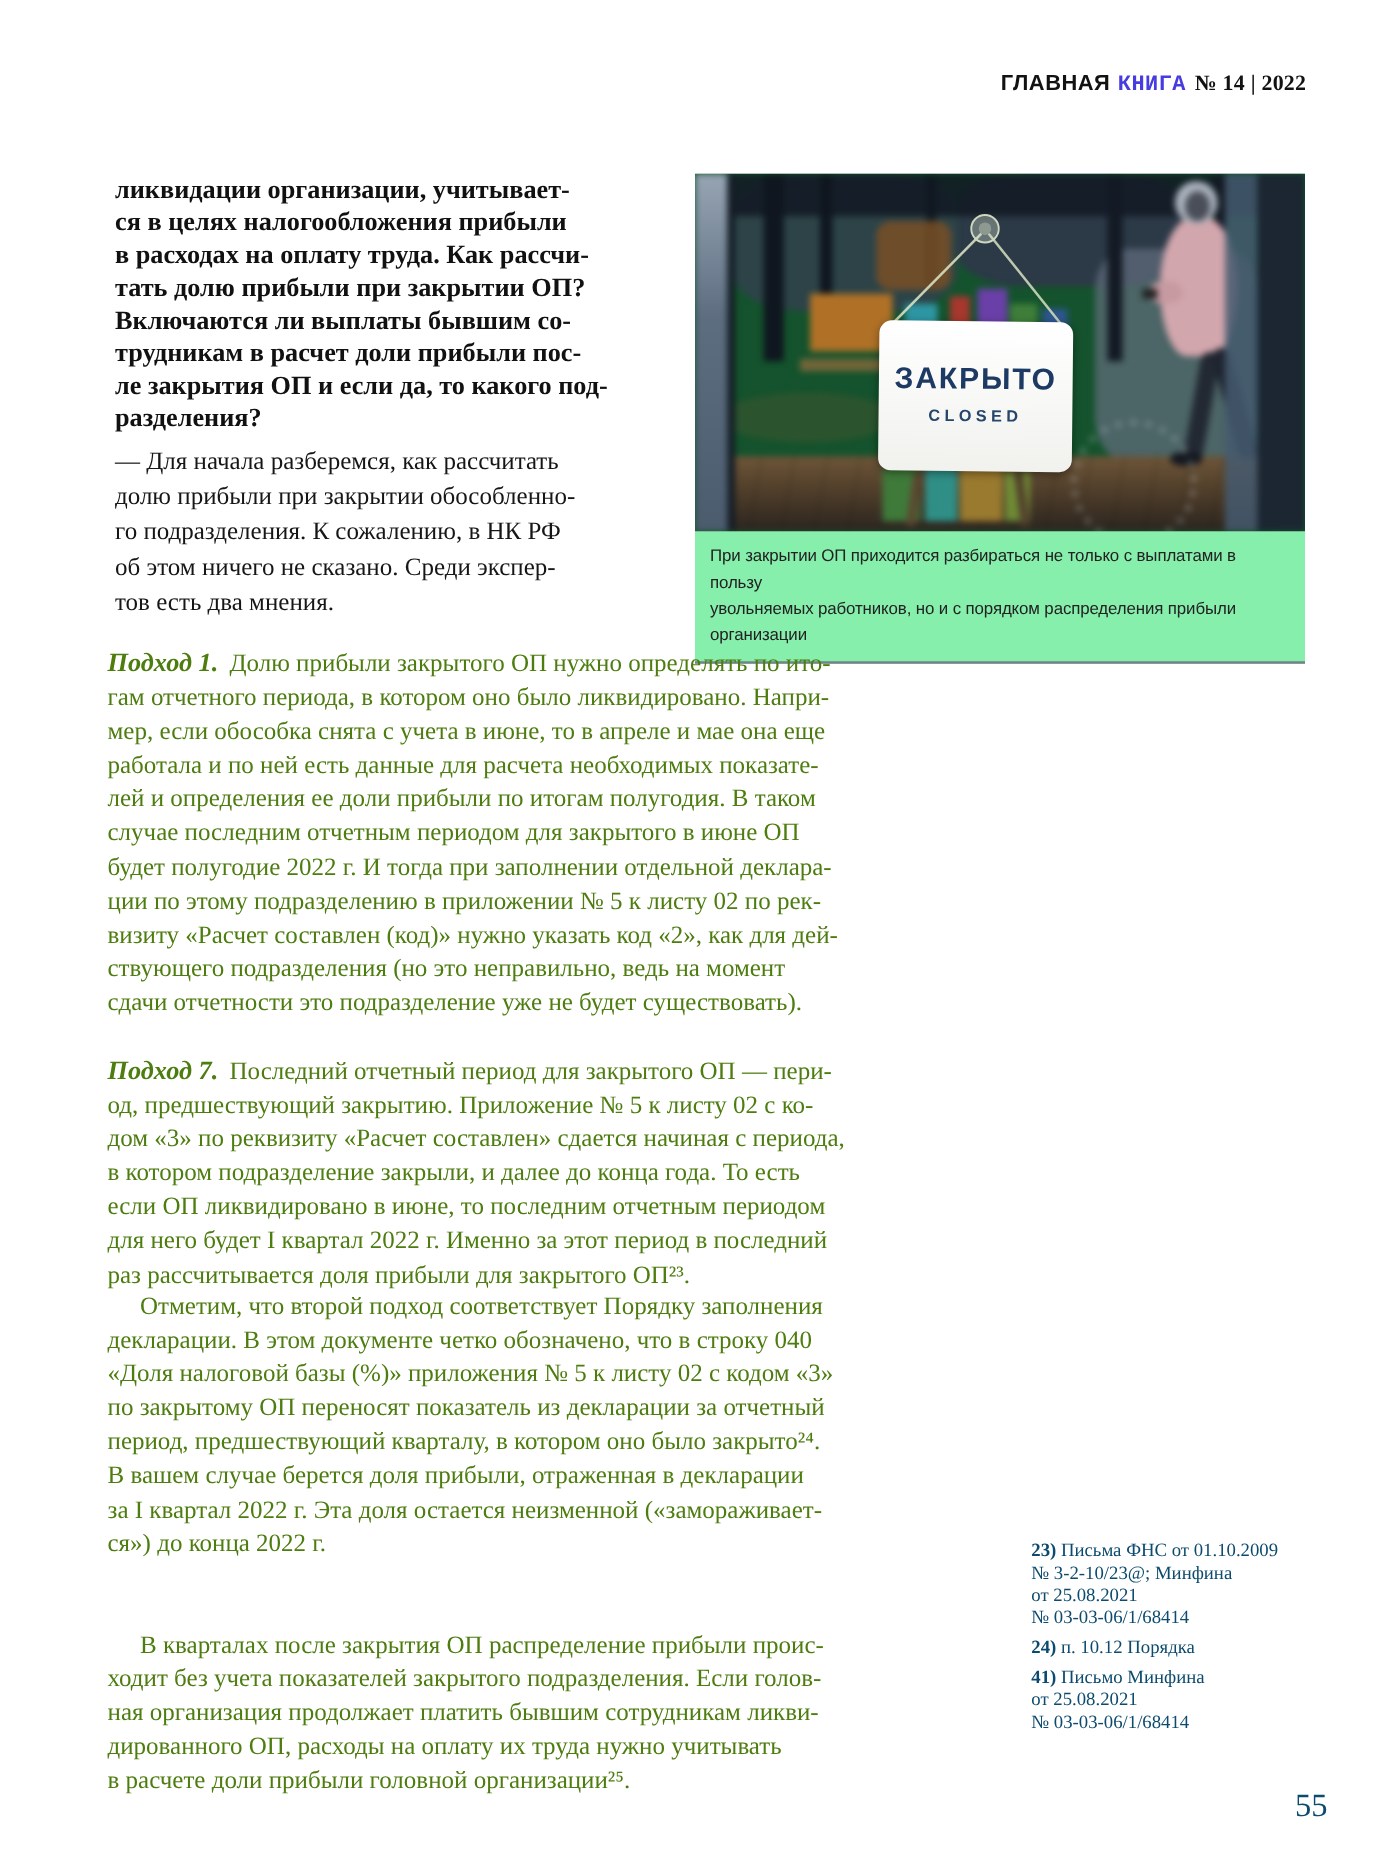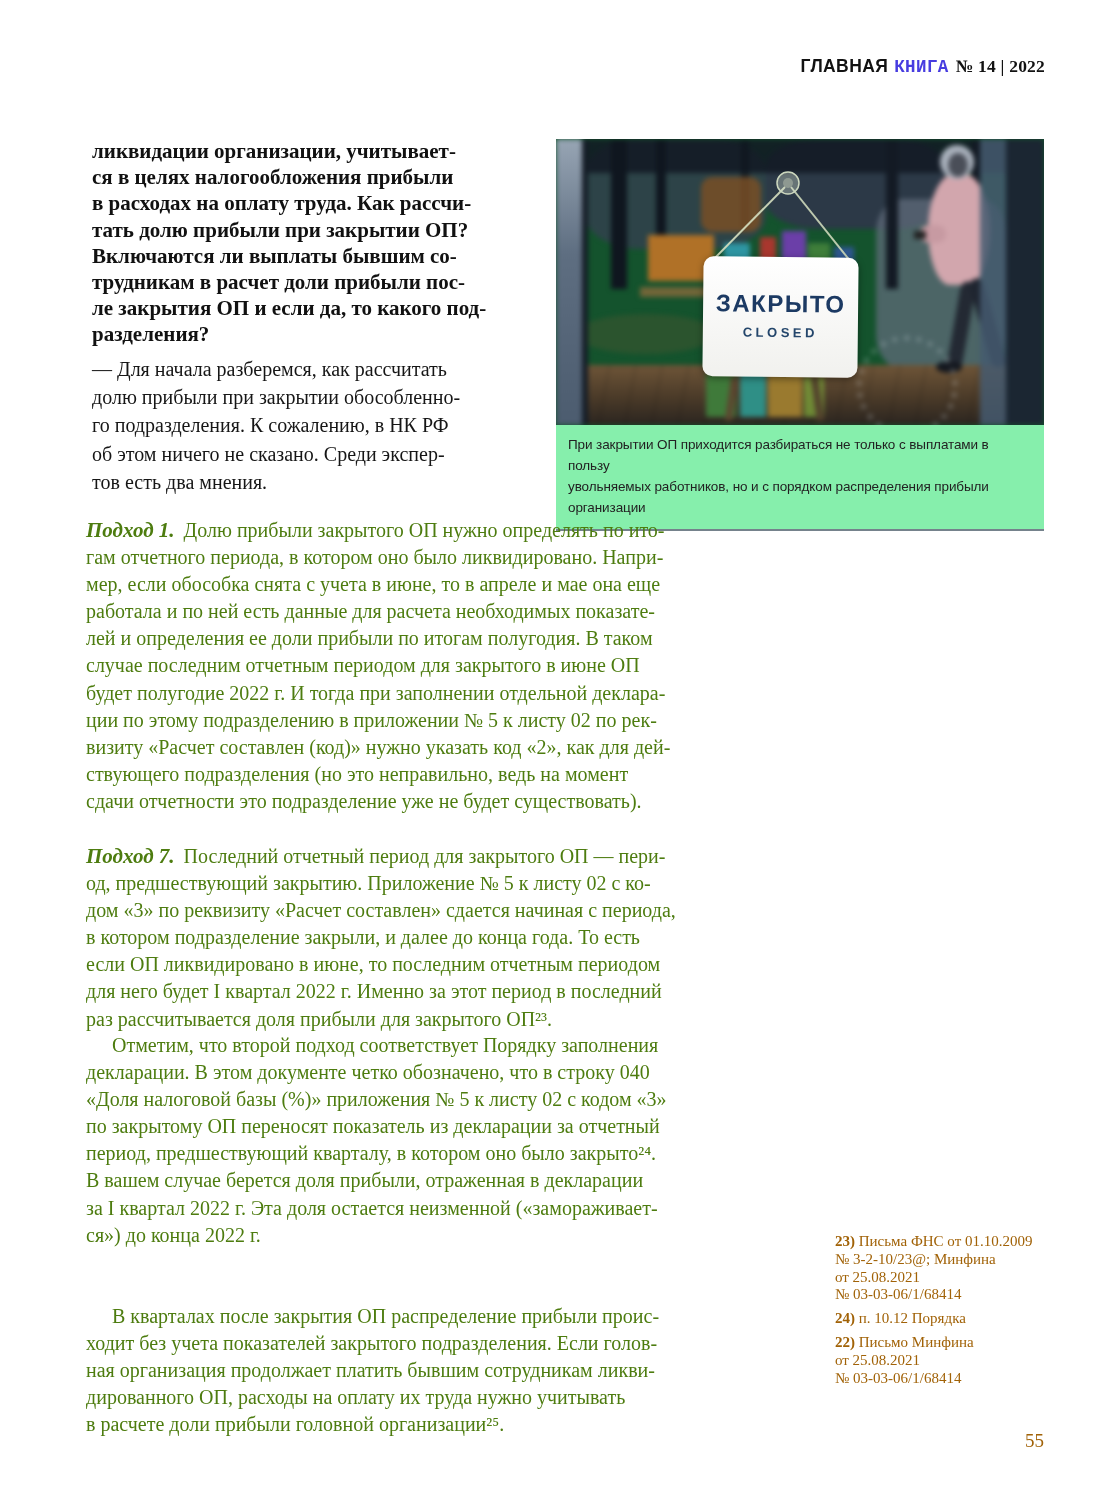--- a/index.html
+++ b/index.html
@@ -82,25 +82,25 @@
                font-family:"Liberation Sans","DejaVu Sans",sans-serif;}
   .sign-title{margin-top:33px;font-size:24px;font-weight:600;letter-spacing:1.5px;color:#1c3a63;}
   .sign-sub{margin-top:7px;font-size:13px;font-weight:600;letter-spacing:3.5px;color:#24466b;}
 
   .photo-caption{box-sizing:border-box;width:488px;background:#86efac;border-bottom:2px solid #75828c;
                  padding:9px 12px 11px;font-family:"Liberation Sans","DejaVu Sans",sans-serif;
                  font-size:13.5px;line-height:21px;letter-spacing:-.1px;color:#222;}
 
   
   .footnotes{position:absolute;left:825px;top:1233px;width:218px;
-             font-size:15px;line-height:17.8px;color:#a16207;margin-left:10px;}
+             font-size:15px;line-height:17.8px;color:#0c4a6e;}
   .fn{margin-bottom:6px;}
   .fn-num{font-weight:bold;}
 
-  .page-number{position:absolute;top:1430px;right:60px;font-size:19px;color:#a16207;}
+  .page-number{position:absolute;top:1430px;right:42px;font-size:26px;color:#0c4a6e;}
 </style>
 </head>
 <body>
 
 <div class="page">
 
   <div class="header">
     <span>ГЛАВНАЯ</span><span class="brand-blue">КНИГА</span><span class="issue">№ 14 | 2022</span>
   </div>
 
@@ -223,21 +223,21 @@
       <span class="pre">Письма ФНС от 01.10.2009
 № 3-2-10/23@; Минфина
 от 25.08.2021
 № 03-03-06/1/68414</span>
     </div>
     <div class="fn">
       <span class="fn-num">24)</span>
       <span class="pre">п. 10.12 Порядка</span>
     </div>
     <div class="fn">
-      <span class="fn-num">22)</span>
+      <span class="fn-num">41)</span>
       <span class="pre">Письмо Минфина
 от 25.08.2021
 № 03-03-06/1/68414</span>
     </div>
   </aside>
 
   <div class="page-number">55</div>
 
 </div>
 

